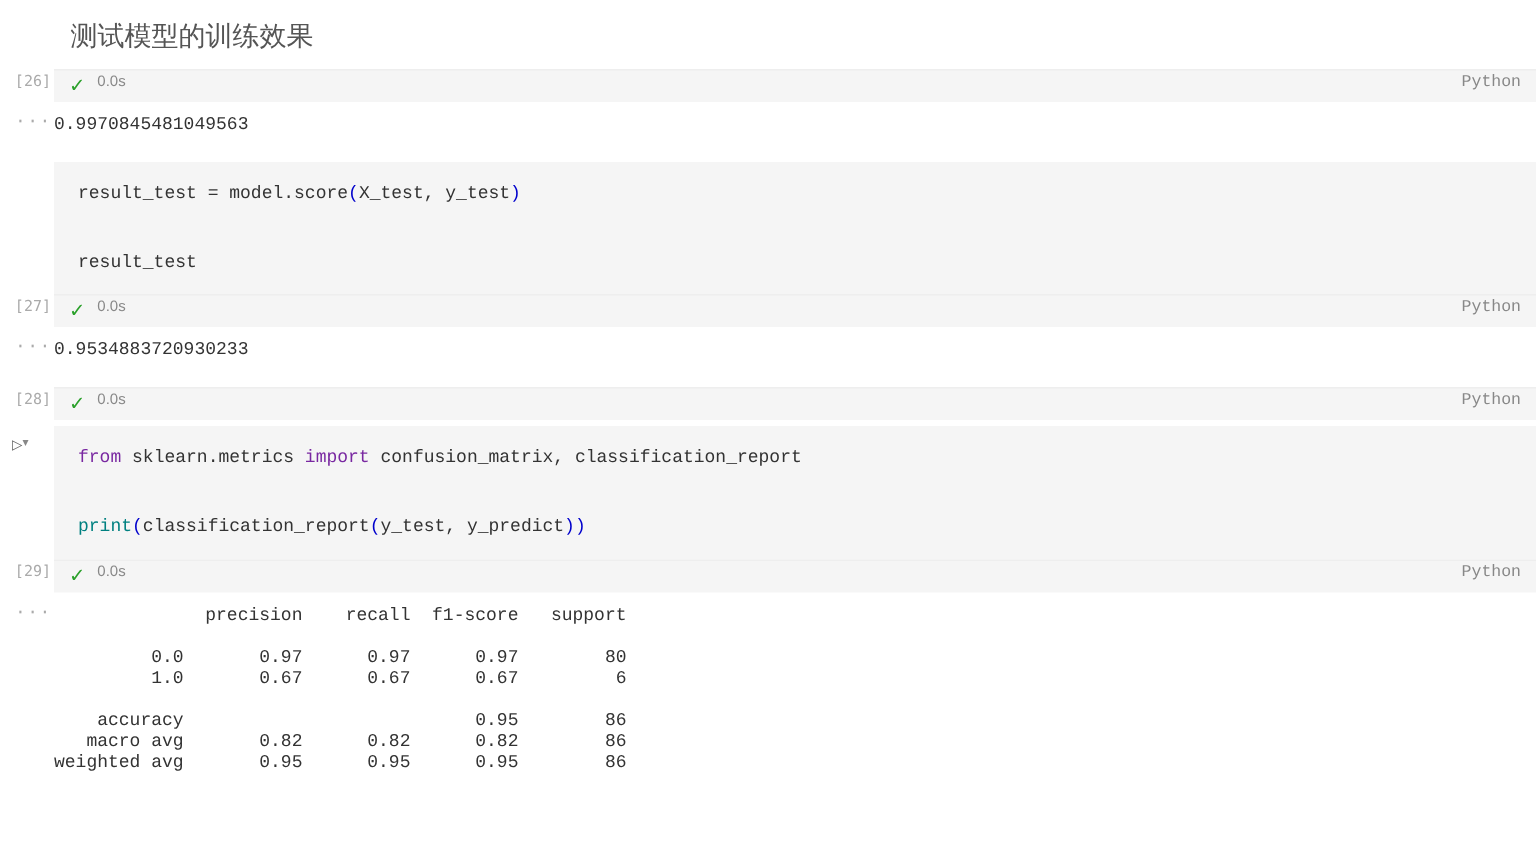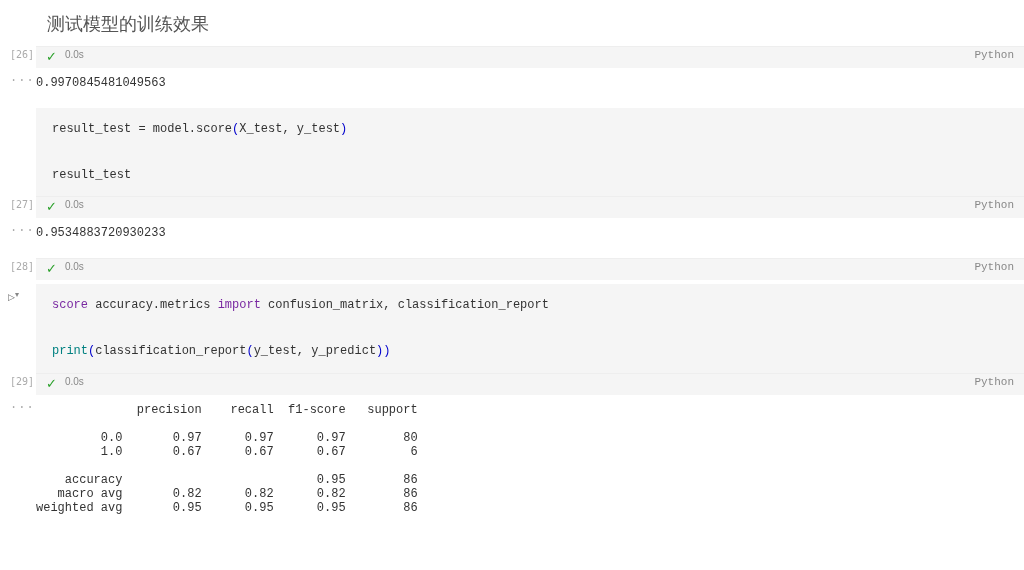--- a/index.html
+++ b/index.html
@@ -131,21 +131,21 @@
     <div class="cell cell-wrap">
       <div class="status-row">
         <span class="exec-label">[28]</span>
         <span class="check">✓</span>
         <span class="time">0.0s</span>
         <span class="lang">Python</span>
       </div>
     </div>
     <div class="cell cell-wrap">
       <div class="gutter-run"><span class="tri">▷</span><span style="font-size:8px;vertical-align:top">▾</span></div>
-      <div class="code-block"><span class="kw-purple">score </span><span>accuracy.metrics </span><span class="kw-purple">import </span><span>confusion_matrix, classification_report</span><span>
+      <div class="code-block"><span class="kw-purple">from </span><span>sklearn.metrics </span><span class="kw-purple">import </span><span>confusion_matrix, classification_report</span><span>
 
 </span><span class="kw-teal">print</span><span class="kw-blue">(</span><span>classification_report</span><span class="kw-blue">(</span><span>y_test, y_predict</span><span class="kw-blue">)</span><span class="kw-blue">)</span></div>
       <div class="status-row">
         <span class="exec-label">[29]</span>
         <span class="check">✓</span>
         <span class="time">0.0s</span>
         <span class="lang">Python</span>
       </div>
       <div class="output"><span class="output-dots">···</span><span>              precision    recall  f1-score   support
 

